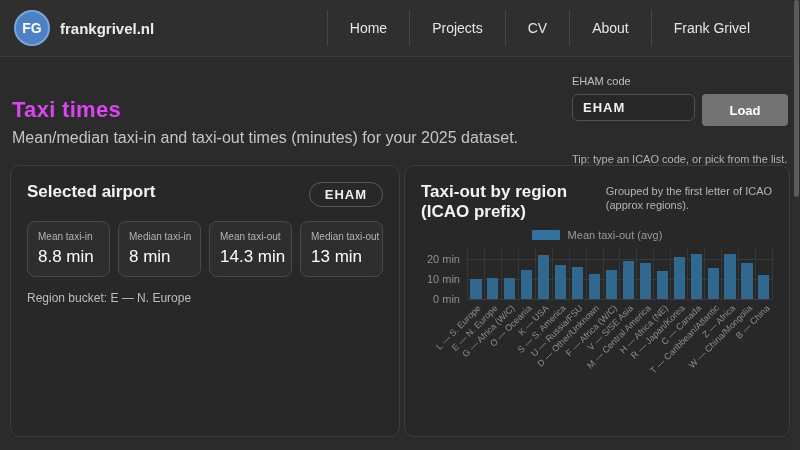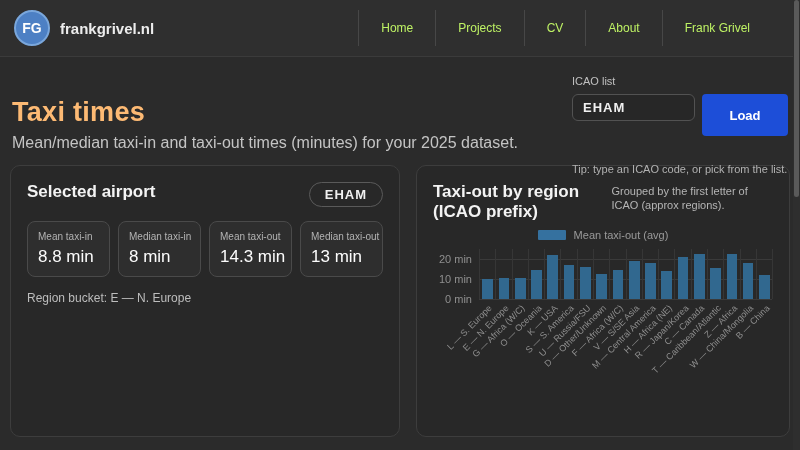--- a/index.html
+++ b/index.html
@@ -19,46 +19,46 @@
   .logo-circle {
     width:36px; height:36px; border-radius:50%;
     background:#4d80c4; border:2px solid #7aa7dc;
     display:flex; align-items:center; justify-content:center;
     font-weight:bold; font-size:14px; color:#fff; flex:0 0 auto;
   }
   .site-name { font-size:15px; font-weight:bold; margin-left:10px; color:#ececec; }
   .nav { margin-left:auto; display:flex; align-items:center; height:100%; margin-right:14px; }
   .nav-sep { width:1px; height:36px; background:#474747; }
   .nav-item {
-    font-size:12px; color:#bef264; padding:0 22px; cursor:pointer; white-space:nowrap;
+    font-size:14px; color:#e5e5e5; padding:0 22px; cursor:pointer; white-space:nowrap;
   }
 
   
   .hero { position:relative; height:108px; }
   .hero-left { position:absolute; left:12px; top:40px; }
-  .page-title { font-size:27px; font-weight:bold; color:#fdba74; letter-spacing:0.3px; }
+  .page-title { font-size:22px; font-weight:bold; color:#d946ef; letter-spacing:0.3px; }
   .page-subtitle { font-size:16px; color:#c4c4c4; margin-top:6px; }
 
   .icao-panel { position:absolute; right:12px; top:18px; width:216px; }
   .icao-label { font-size:11px; color:#c0c0c0; margin-bottom:7px; }
   .icao-row { display:flex; gap:7px; }
   .icao-input {
     flex:1; height:27px; background:#272727; border:1px solid #525252; border-radius:6px;
     color:#f0f0f0; font-weight:bold; font-size:13px; letter-spacing:1px;
     padding:0 10px; font-family:"Liberation Sans", sans-serif; outline:none; min-width:0;
   }
   .load-btn {
-    width:86px; height:42px; background:#1d4ed8; border:none; border-radius:4px;
+    width:86px; height:32px; background:#737373; border:none; border-radius:4px;
     color:#fff; font-weight:bold; font-size:13px; cursor:pointer;
     font-family:"Liberation Sans", sans-serif;
   }
   .icao-tip { font-size:11px; color:#b2b2b2; margin-top:27px; white-space:nowrap; }
 
   
-  .cards { display:flex; gap:16px; margin:0 10px; }
+  .cards { display:flex; gap:4px; margin:0 10px; }
   .card {
     background:#282828; border:1px solid #3d3d3d; border-radius:10px;
     padding:16px; height:272px;
   }
   .card-left  { width:390px; flex:0 0 auto; }
   .card-right { flex:1; min-width:0; }
 
   .card-left-head { display:flex; align-items:flex-start; justify-content:space-between; }
   .card-title { font-size:17px; font-weight:bold; color:#f3f3f3; }
   .airport-badge {
@@ -126,21 +126,21 @@
       <span class="nav-item">Frank Grivel</span>
     </nav>
 </div>
 
 <div class="hero">
   <div class="hero-left">
     <div class="page-title">Taxi times</div>
     <div class="page-subtitle">Mean/median taxi-in and taxi-out times (minutes) for your 2025 dataset.</div>
   </div>
   <div class="icao-panel">
-    <div class="icao-label">ICAO list</div>
+    <div class="icao-label">EHAM code</div>
     <div class="icao-row">
       <input class="icao-input" type="text" value="EHAM" style="">
       <button class="load-btn">Load</button>
     </div>
     <div class="icao-tip">Tip: type an ICAO code, or pick from the list.</div>
   </div>
 </div>
 
 <div class="cards">
 

